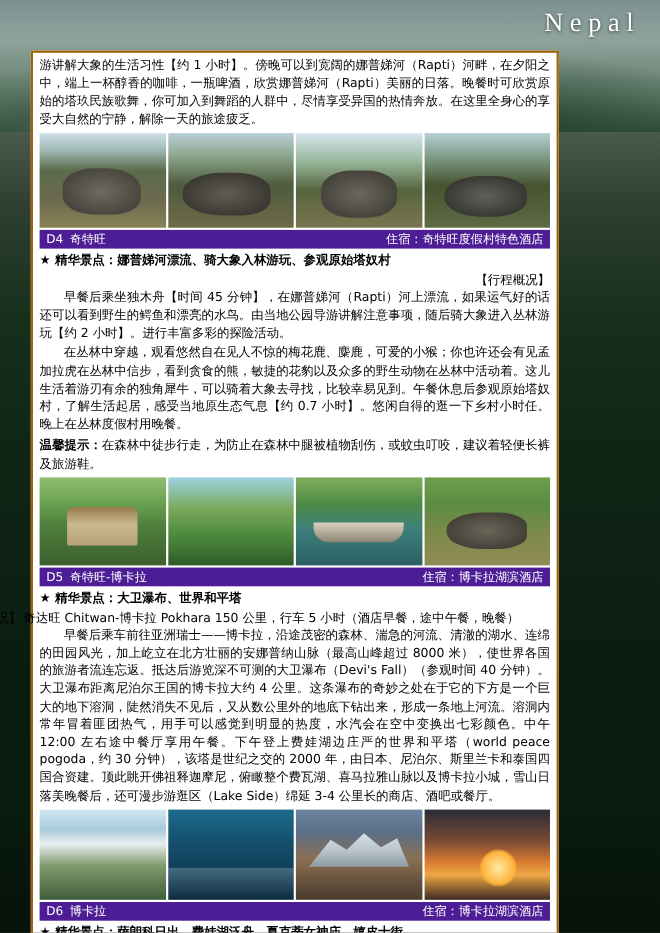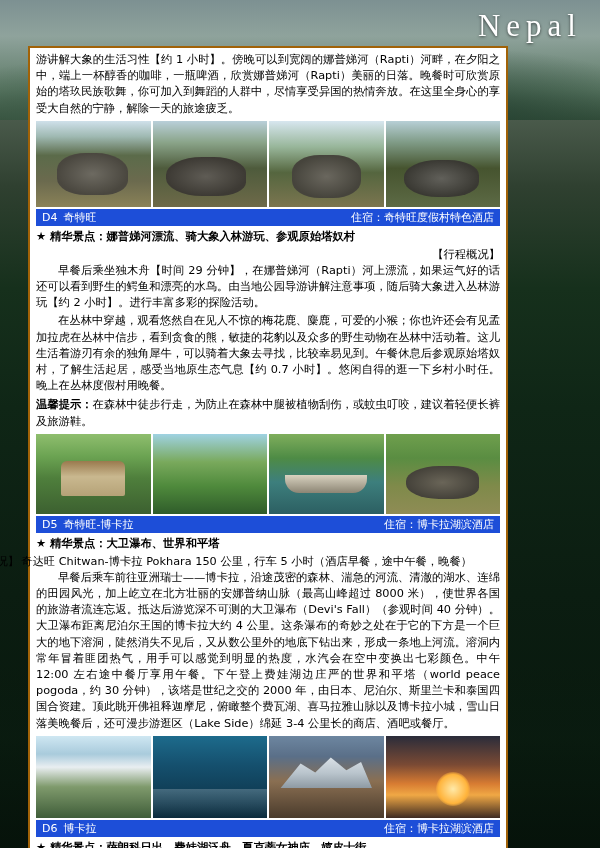--- a/index.html
+++ b/index.html
@@ -25,21 +25,21 @@
     filter:blur(0.3px);
   }
   .bg-bottomglow{
     position:absolute;left:0;right:0;bottom:0;height:200px;
     background:linear-gradient(180deg,rgba(0,0,0,0) 0%,rgba(10,28,16,0.55) 45%,rgba(6,18,10,0.9) 100%);
   }
   
   .title{
     position:absolute;top:8px;right:18px;
     color:#ffffff;font-family:"Liberation Serif","DejaVu Serif",serif;
-    font-size:31px;letter-spacing:6px;font-weight:400;
+    font-size:24px;letter-spacing:6px;font-weight:400;
     text-shadow:0 1px 3px rgba(0,0,0,.6);
   }
   
   .sheet{
     position:absolute;left:28px;top:46px;width:480px;
     background:#ffffff;border:2px solid #a16207;
     padding:4px 6px 6px 6px;box-sizing:border-box;
   }
   .para{
     font-size:11.3px;line-height:16.2px;color:#000;text-align:justify;
@@ -87,21 +87,21 @@
   .p-peak:after{content:"";position:absolute;left:10%;top:18%;width:80%;height:46%;
       background:linear-gradient(180deg,#e8edf2 0%,#b9c4cc 60%,#8e9aa3 100%);
       clip-path:polygon(0% 100%,22% 34%,38% 58%,55% 18%,72% 52%,88% 30%,100% 100%);}
   .p-sunset{background:linear-gradient(180deg,#2a2c3a 0%,#7a4a34 35%,#d77b32 58%,#f0a845 72%,#3d2a22 100%);}
   .p-sunset:after{content:"";position:absolute;left:44%;top:44%;width:34px;height:34px;
       background:radial-gradient(circle,#ffe9a8,#ffb43c 60%,rgba(255,150,40,0) 75%);border-radius:50%;}
 
   
   .daybar{
     display:flex;align-items:center;justify-content:space-between;
-    background:#1d4ed8;color:#ffffff;font-size:11px;line-height:15px;
+    background:#4c1d95;color:#ffffff;font-size:11px;line-height:15px;
     padding:1px 6px;margin-top:2px;
   }
   .daybar .left{font-weight:400;}
   .daybar .right{font-weight:400;}
   
   .hl{font-size:11.3px;line-height:17px;color:#000;margin:2px 0 0 0;font-weight:bold;}
   .rowline{display:flex;justify-content:flex-end;font-size:11.3px;line-height:17px;color:#000;margin:1px 0 0 0;}
   .rowline .l{white-space:nowrap;}
   .rowline .r{white-space:nowrap;padding-right:28px;}
   .tip{font-size:11.3px;line-height:16.2px;color:#000;margin:3px 0 0 0;text-align:justify;}
@@ -133,21 +133,21 @@
     <span class="left">D4</span>
     <span class="left" style="flex:1;padding-left:6px">奇特旺</span>
     <span class="right">住宿：奇特旺度假村特色酒店</span>
   </div>
   <div class="hl">
     <span>★ 精华景点：</span><span>娜普娣河漂流、骑大象入林游玩、参观原始塔奴村</span>
   </div>
   <div class="rowline">
     <span class="l">【行程概况】</span>
   </div>
-  <p class="para indent">早餐后乘坐独木舟【时间 29 分钟】，在娜普娣河（Rapti）河上漂流，如果运气好的话还可以看到野生的鳄鱼和漂亮的水鸟。由当地公园导游讲解注意事项，随后骑大象进入丛林游玩【约 2 小时】。进行丰富多彩的探险活动。</p>
+  <p class="para indent">早餐后乘坐独木舟【时间 45 分钟】，在娜普娣河（Rapti）河上漂流，如果运气好的话还可以看到野生的鳄鱼和漂亮的水鸟。由当地公园导游讲解注意事项，随后骑大象进入丛林游玩【约 2 小时】。进行丰富多彩的探险活动。</p>
   <p class="para indent">在丛林中穿越，观看悠然自在见人不惊的梅花鹿、麋鹿，可爱的小猴；你也许还会有见孟加拉虎在丛林中信步，看到贪食的熊，敏捷的花豹以及众多的野生动物在丛林中活动着。这儿生活着游刃有余的独角犀牛，可以骑着大象去寻找，比较幸易见到。午餐休息后参观原始塔奴村，了解生活起居，感受当地原生态气息【约 0.7 小时】。悠闲自得的逛一下乡村小时任。晚上在丛林度假村用晚餐。</p>
   <p class="tip">
     <b class="strong">温馨提示：</b><span>在森林中徒步行走，为防止在森林中腿被植物刮伤，或蚊虫叮咬，建议着轻便长裤及旅游鞋。</span>
   </p>
 
   <div class="strip mid">
     <div class="ph p-house"></div>
     <div class="ph p-field"></div>
     <div class="ph p-boat"></div>
     <div class="ph p-rhino"></div>

